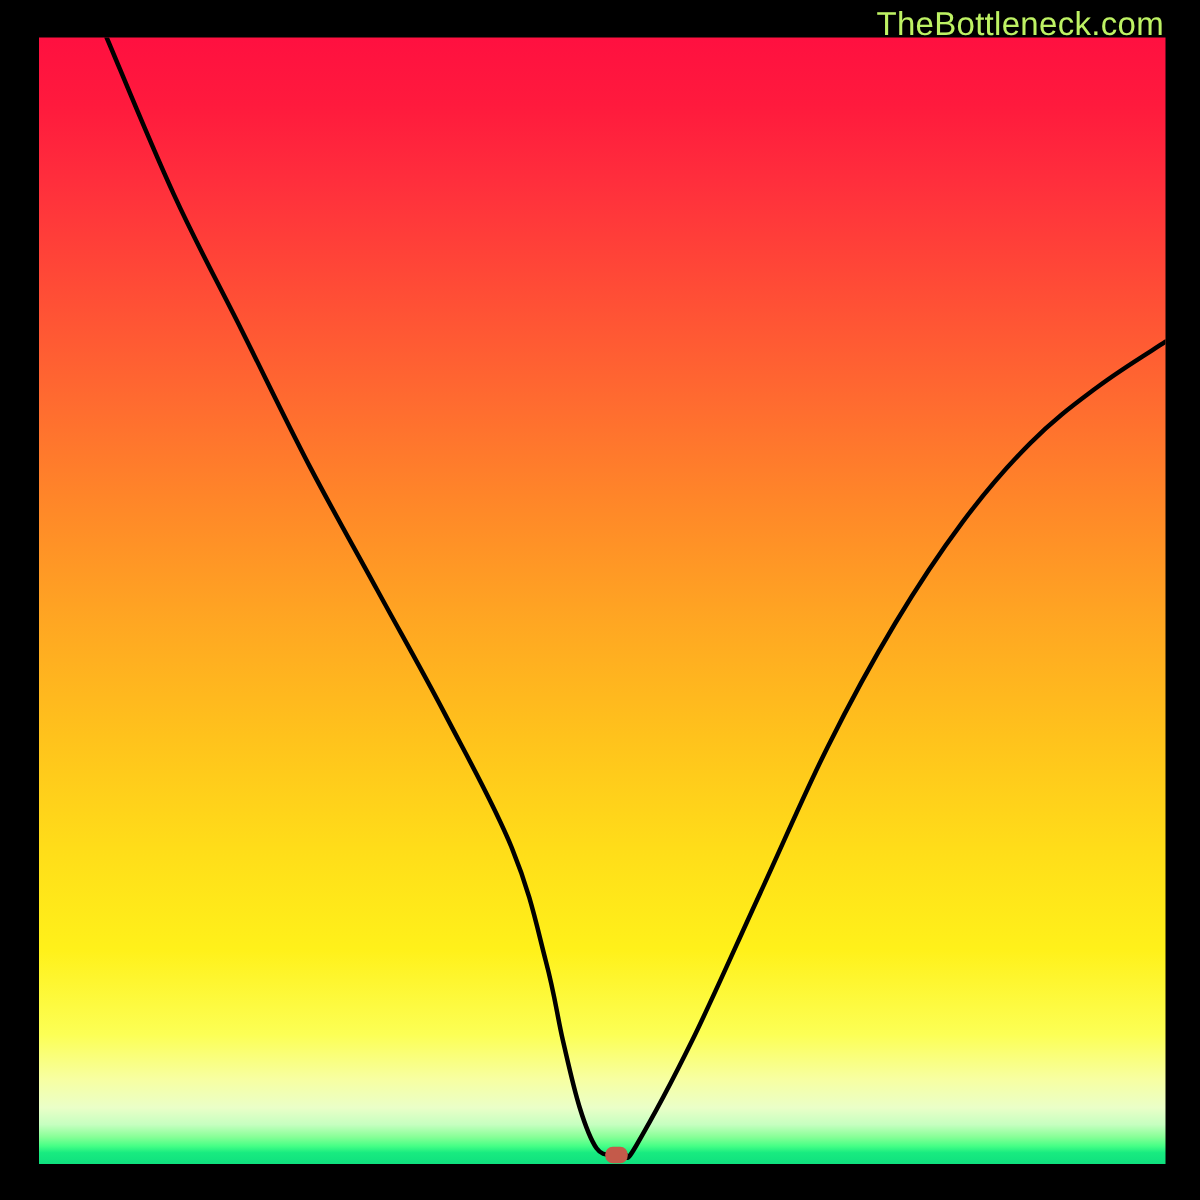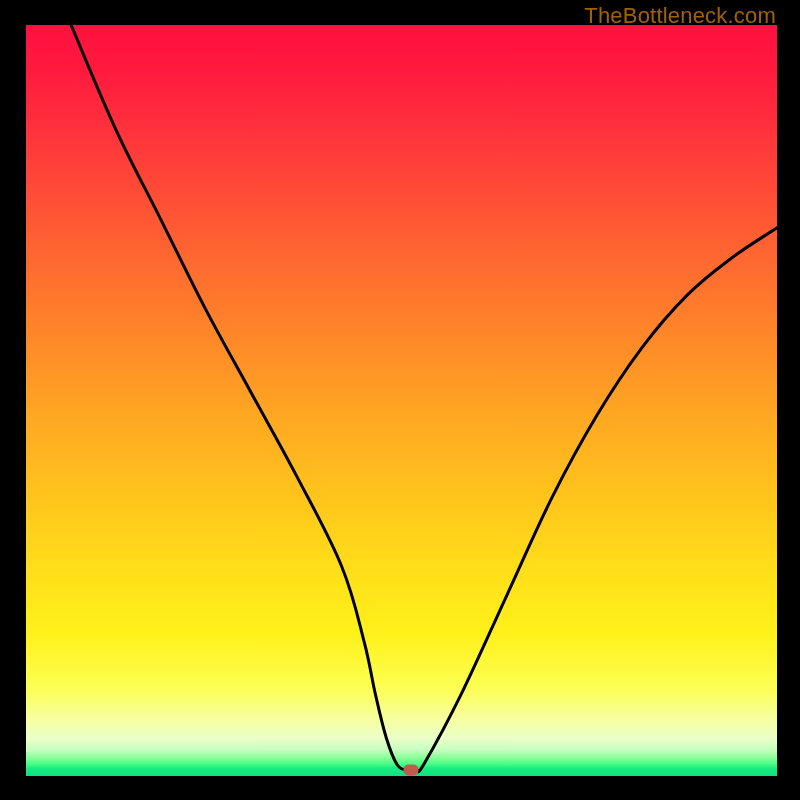--- a/index.html
+++ b/index.html
@@ -42,21 +42,21 @@
       #87ff97 97.6%,
       #46ff86 98.4%,
       #18eb80 99%,
       #0fe07e 100%
     );
   }
   .watermark {
     position: absolute;
     top: 3px;
     right: 24px;
-    color: #a16207;
+    color: #bef264;
     font-size: 22px;
     font-weight: 500;
     letter-spacing: 0.2px;
     user-select: none;
   }
   svg.curve {
     position: absolute;
     inset: 0;
     width: 100%;
     height: 100%;

